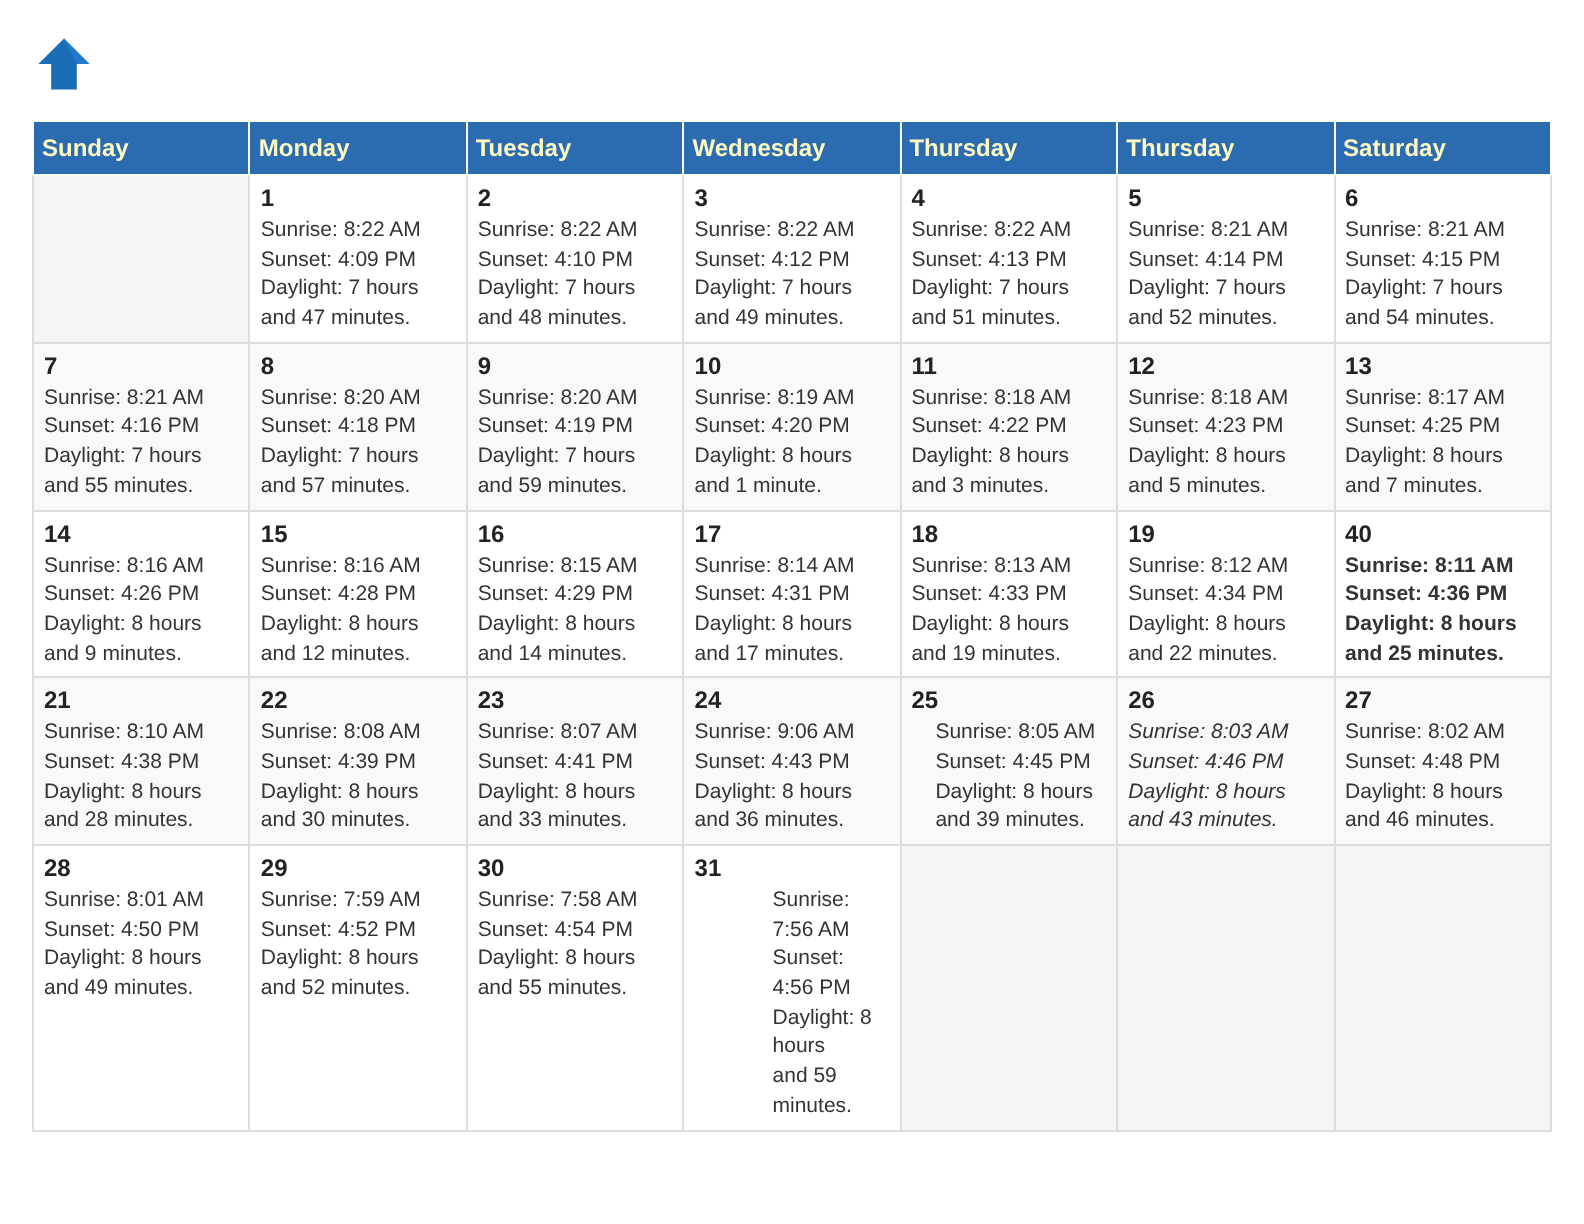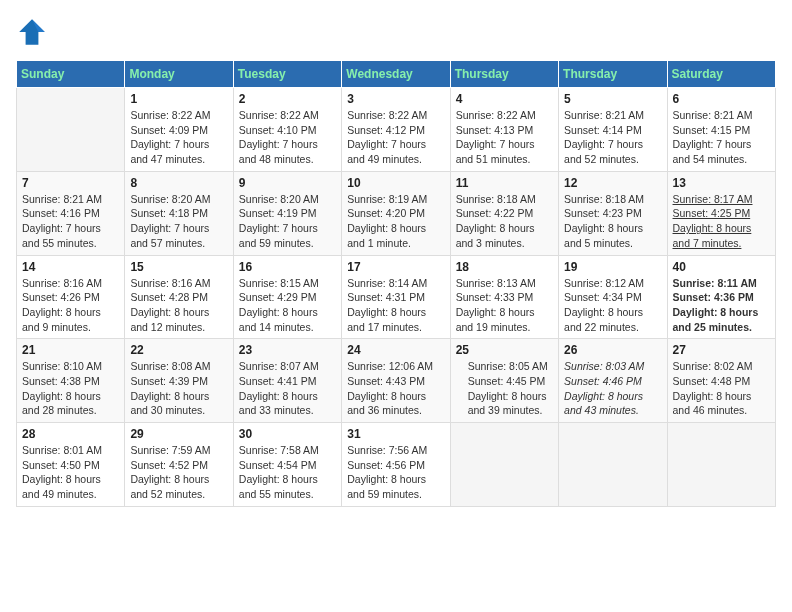--- a/index.html
+++ b/index.html
@@ -46,21 +46,21 @@
       font-size: 14px;
       color: #555;
     }
     table {
       width: 100%;
       border-collapse: collapse;
       font-size: 11px;
     }
     thead tr th {
       background: #2b6cb0;
-      color: #86efac;
+      color: #fef9c3;
       padding: 6px 4px;
       text-align: left;
       font-size: 12px;
       font-weight: bold;
       border: 1px solid #fff;
     }
     tbody tr td {
       border: 1px solid #ddd;
       vertical-align: top;
       padding: 4px 5px;
@@ -201,21 +201,21 @@
         </td>
         <td>
           <div class="day-number">12</div>
           <div class="day-info" style="white-space: pre-line;">Sunrise: 8:18 AM
 Sunset: 4:23 PM
 Daylight: 8 hours
 and 5 minutes.</div>
         </td>
         <td>
           <div class="day-number">13</div>
-          <div class="day-info" style="white-space: pre-line; text-decoration: underline;">Sunrise: 8:17 AM
+          <div class="day-info" style="white-space: pre-line;">Sunrise: 8:17 AM
 Sunset: 4:25 PM
 Daylight: 8 hours
 and 7 minutes.</div>
         </td>
       </tr>
       <tr>
         <td>
           <div class="day-number">14</div>
           <div class="day-info" style="white-space: pre-line;">Sunrise: 8:16 AM
 Sunset: 4:26 PM
@@ -282,21 +282,21 @@
         </td>
         <td>
           <div class="day-number">23</div>
           <div class="day-info" style="white-space: pre-line;">Sunrise: 8:07 AM
 Sunset: 4:41 PM
 Daylight: 8 hours
 and 33 minutes.</div>
         </td>
         <td>
           <div class="day-number">24</div>
-          <div class="day-info" style="white-space: pre-line;">Sunrise: 12:06 AM
+          <div class="day-info" style="white-space: pre-line;">Sunrise: 9:06 AM
 Sunset: 4:43 PM
 Daylight: 8 hours
 and 36 minutes.</div>
         </td>
         <td>
           <div class="day-number">25</div>
           <div class="day-info" style="white-space: pre-line; margin-left: 12px;">Sunrise: 8:05 AM
 Sunset: 4:45 PM
 Daylight: 8 hours
 and 39 minutes.</div>
@@ -333,21 +333,21 @@
         </td>
         <td>
           <div class="day-number">30</div>
           <div class="day-info" style="white-space: pre-line;">Sunrise: 7:58 AM
 Sunset: 4:54 PM
 Daylight: 8 hours
 and 55 minutes.</div>
         </td>
         <td>
           <div class="day-number">31</div>
-          <div class="day-info" style="white-space: pre-line;">Sunrise: 7:56 AM
+          <div class="day-info" style="white-space: pre-line; margin-left: 39px;">Sunrise: 7:56 AM
 Sunset: 4:56 PM
 Daylight: 8 hours
 and 59 minutes.</div>
         </td>
         <td class="empty"></td>
         <td class="empty"></td>
         <td class="empty"></td>
       </tr>
     </tbody>
 </table>

